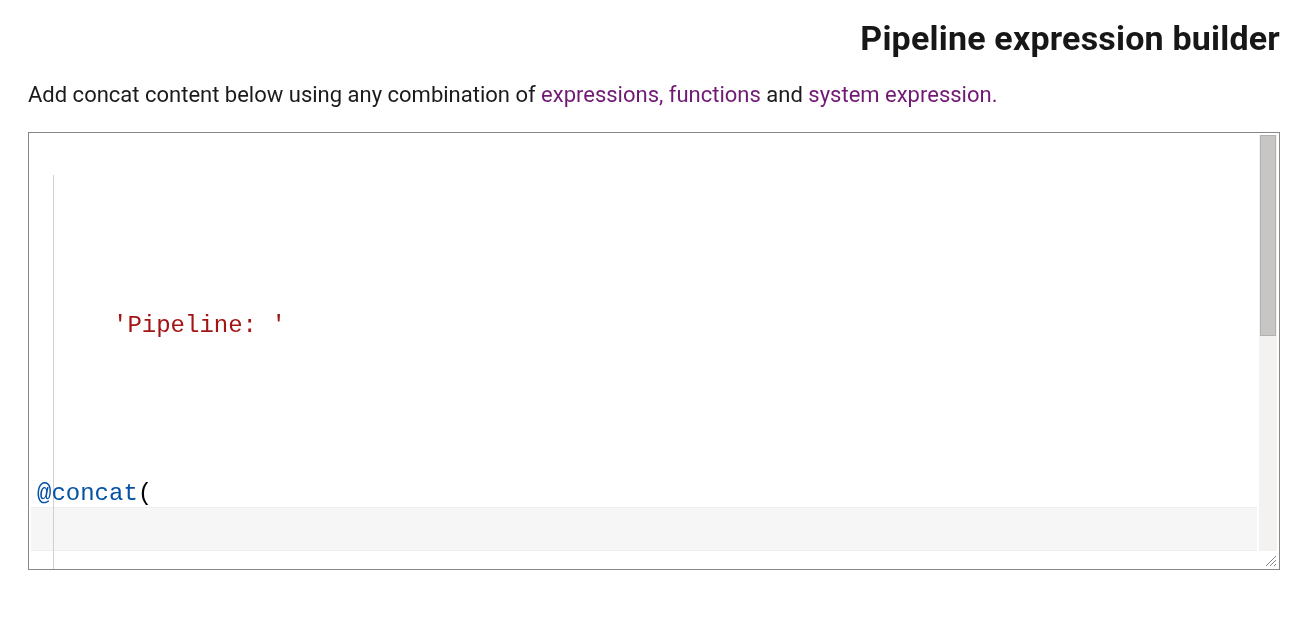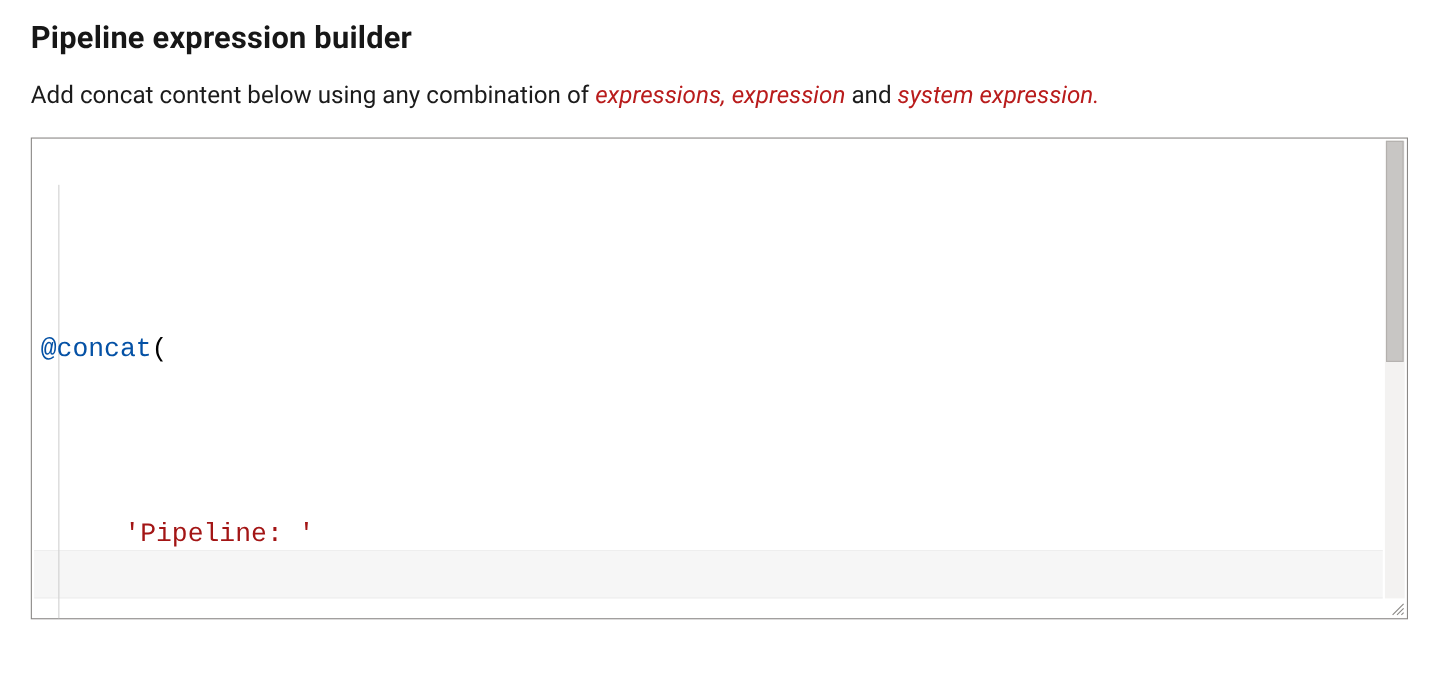--- a/index.html
+++ b/index.html
@@ -8,38 +8,38 @@
     background: #ffffff;
     font-family: "Segoe UI", -apple-system, BlinkMacSystemFont, Roboto, "Helvetica Neue", Arial, sans-serif;
     color: #1b1b1b;
   }
   .page {
     padding: 18px 28px 24px 28px;
     width: 1308px;
     box-sizing: border-box;
   }
   h1.title {
-    font-size: 28px;
+    font-size: 34px;
     font-weight: 700;
     margin: 0 0 22px 0;
     color: #171717;
     letter-spacing: 0.2px;
+    text-align: right;
   }
   .subtitle {
     font-size: 22px;
     line-height: 1.35;
     margin: 0 0 22px 0;
     color: #1b1b1b;
     font-weight: 400;
   }
   .subtitle a {
-    color: #b91c1c;
+    color: #701a75;
     text-decoration: none;
     cursor: pointer;
-    font-style: italic;
   }
 
   .editor-shell {
     border: 1px solid #8a8886;
     position: relative;
     height: 438px;
     box-sizing: border-box;
     display: flex;
     flex-direction: column;
   }
@@ -109,34 +109,34 @@
   .resize-handle svg { display: block; }
 </style>
 </head>
 <body>
 
 <div class="page">
 
   <h1 class="title">Pipeline expression builder</h1>
 
   <p class="subtitle">
-    <span>Add concat content below using any combination of </span><a>expressions,</a><span> </span><a>expression</a><span> and </span><a>system expression.</a><span></span>
+    <span>Add concat content below using any combination of </span><a>expressions,</a><span> </span><a>functions</a><span> and </span><a>system expression.</a><span></span>
   </p>
 
   <div class="editor-shell">
     <div class="editor-scroll">
 
       <div class="current-line top"></div>
 
       <div class="code">
         <div class="indent-guide"></div>
 
+        <span class="line ind1"><span class="tok-str">'Pipeline: '</span></span>
+
         <span class="line"><span class="tok-fn">@concat</span><span class="tok-punct">(</span></span>
-
-        <span class="line ind1"><span class="tok-str">'Pipeline: '</span></span>
 
         
 
         
 
         
 
         
 
         

